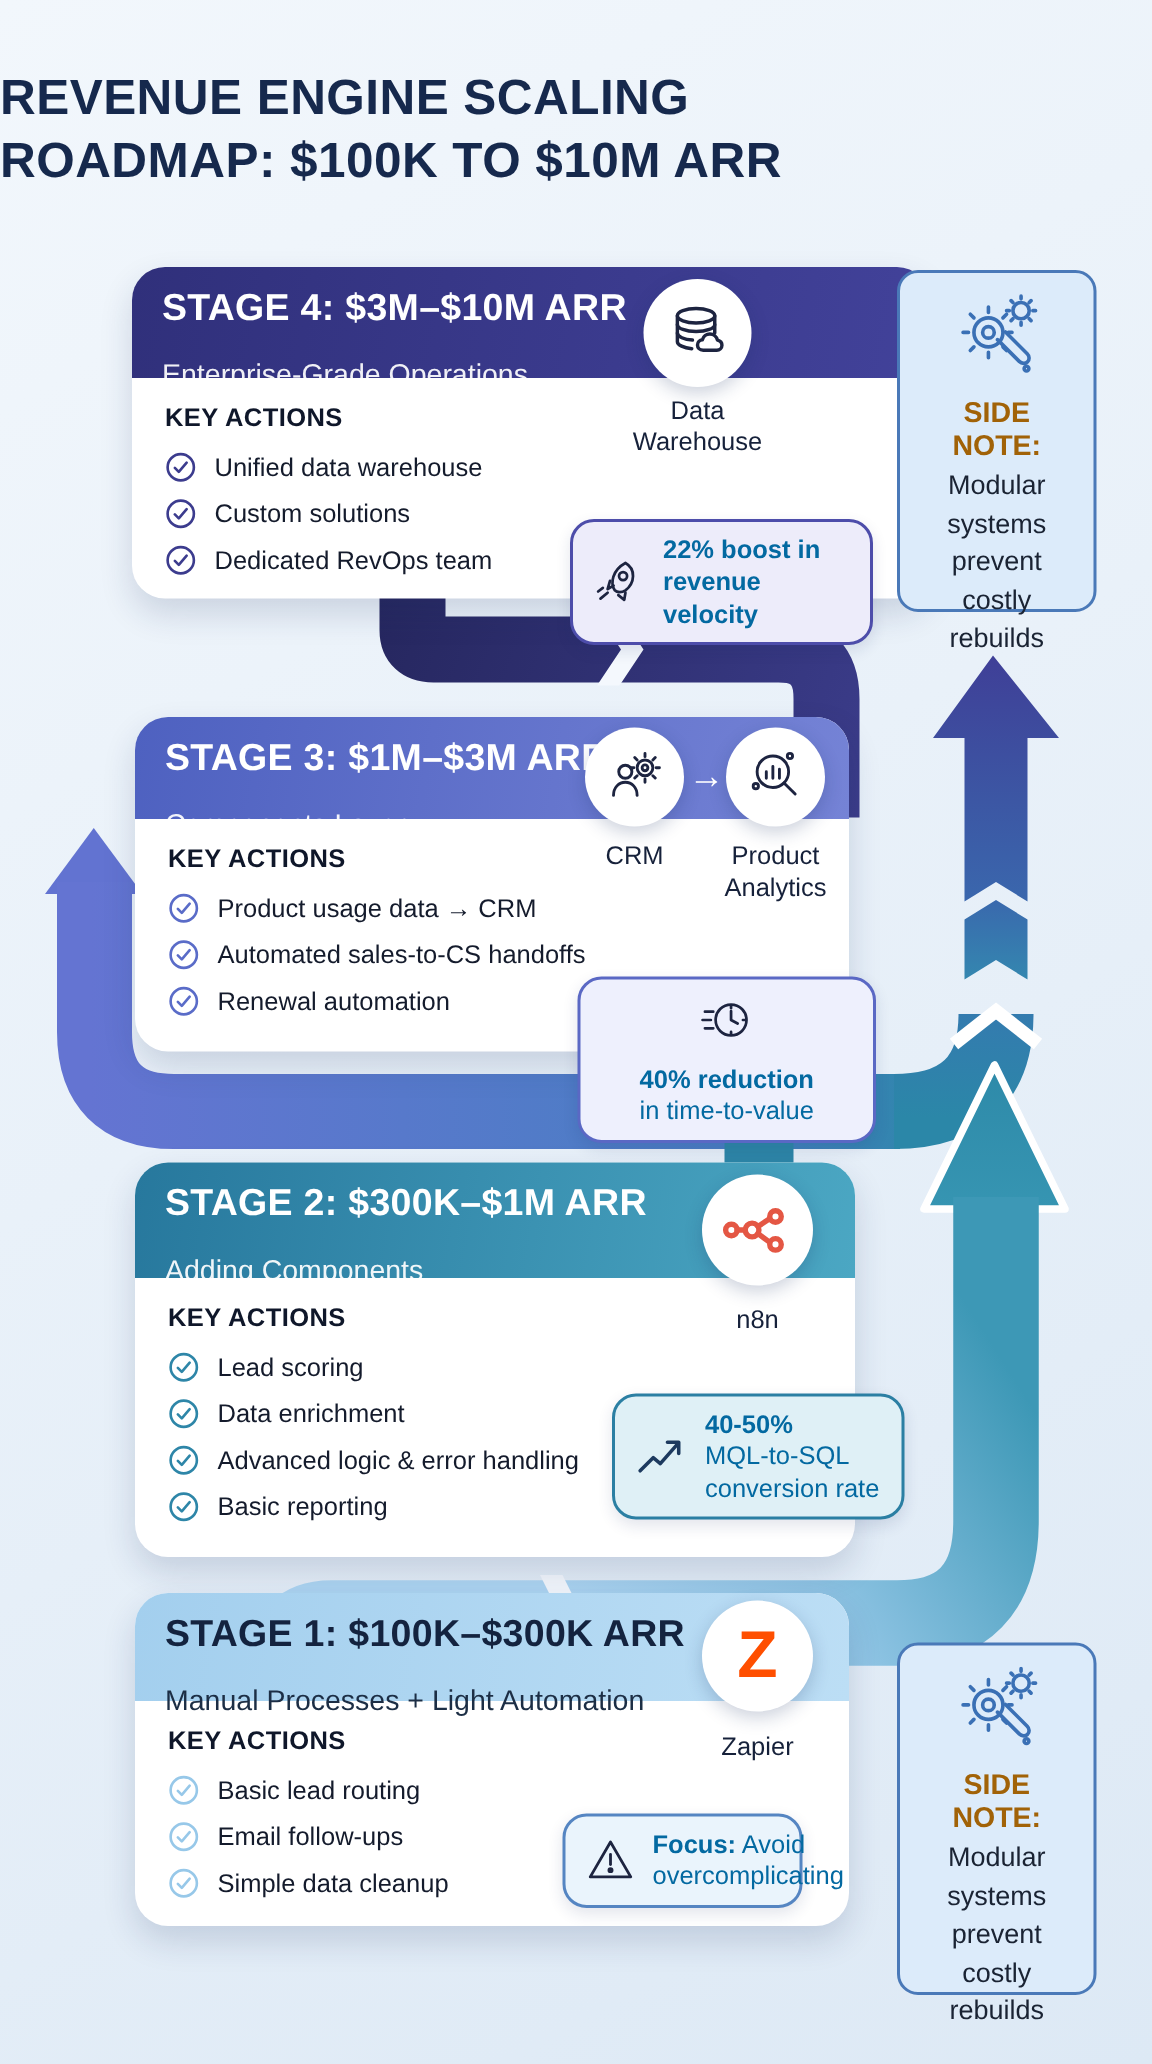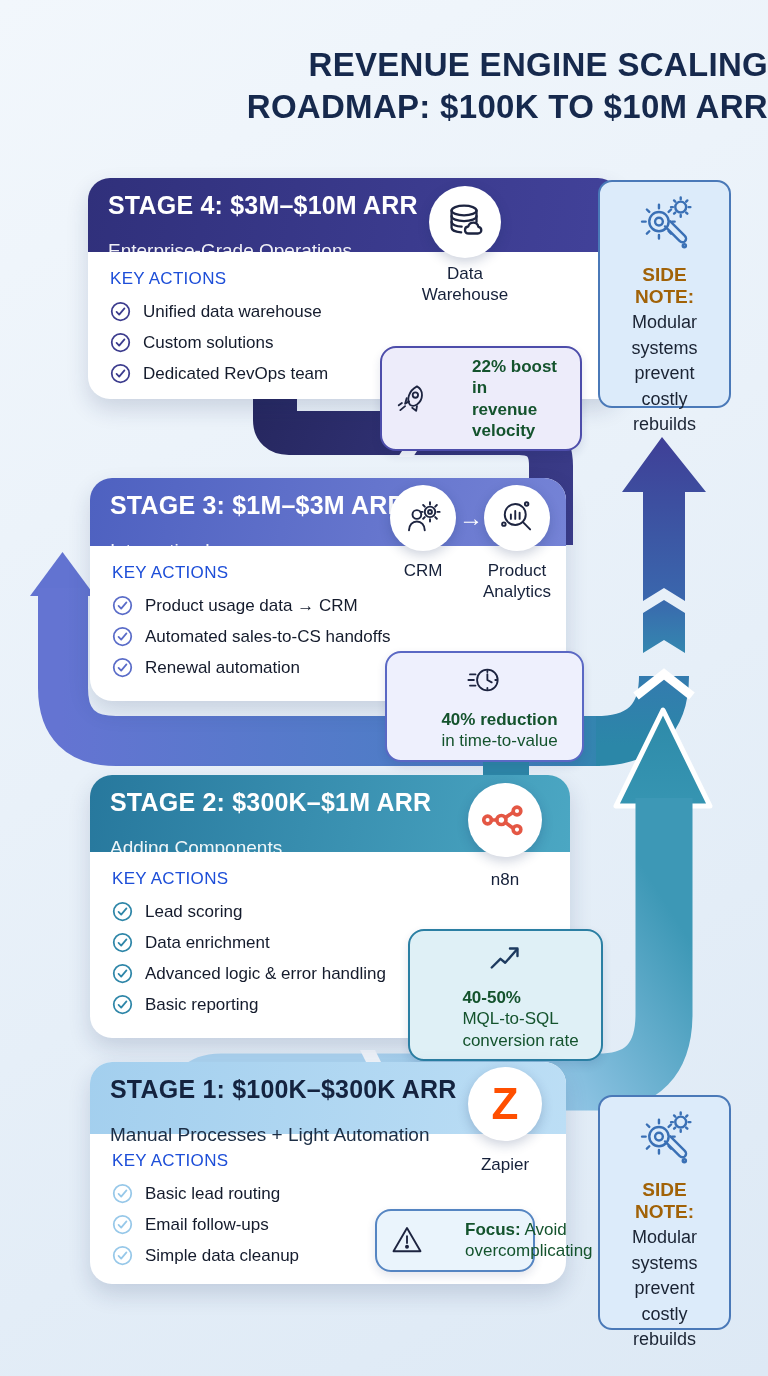--- a/index.html
+++ b/index.html
@@ -1,47 +1,47 @@
 <!DOCTYPE html>
 <html><head>
 <meta charset="utf-8">
 <style>
   html,body{margin:0;padding:0;background:#cfd9e6;}
   .page{position:relative;width:768px;height:1376px;overflow:hidden;
         background:linear-gradient(150deg,#f2f7fc 0%,#e9f1f9 45%,#dde9f5 100%);
         font-family:"Liberation Sans",sans-serif;}
   .arrows{position:absolute;left:0;top:0;z-index:0;}
-  .main-title{position:absolute;top:44px;left:0;right:0;z-index:2;text-align:right;
+  .main-title{position:absolute;top:44px;left:0;right:0;z-index:2;text-align:left;
         font-size:33px;line-height:1.28;font-weight:800;color:#16294d;letter-spacing:.3px;}
   .card{position:absolute;background:#fff;border-radius:22px;z-index:2;
         box-shadow:0 10px 22px rgba(25,45,95,.16);}
   .card-header{border-radius:22px 22px 0 0;padding:13px 20px 0 20px;box-sizing:border-box;color:#fff;}
   .hdr4{background:linear-gradient(100deg,#30307b,#42429a);height:74px;}
   .hdr3{background:linear-gradient(100deg,#4e61c0,#7583d6);height:68px;}
   .hdr2{background:linear-gradient(100deg,#27789d,#4ba7c3);height:77px;}
   .hdr1{background:linear-gradient(100deg,#a3cfee,#bcdef5);height:72px;color:#14233f;}
   .hdr-title{font-size:25px;font-weight:800;letter-spacing:.2px;white-space:nowrap;}
   .hdr-sub{font-size:19px;font-weight:400;opacity:.93;margin-top:20px;white-space:nowrap;}
   .hdr1 .hdr-sub{opacity:1;color:#1c2e45;}
   .card-body{padding:17px 20px 0 22px;}
-  .ka{font-size:17px;font-weight:400;color:#1d4ed8;letter-spacing:.3px;margin-bottom:12px;}
+  .ka{font-size:17px;font-weight:700;color:#0f172a;letter-spacing:.3px;margin-bottom:12px;}
   .act{display:flex;align-items:center;gap:12px;font-size:17px;color:#141b2c;margin-bottom:10px;}
   .chk{width:21px;height:21px;flex:0 0 auto;}
   .c4{color:#3c3c8e}.c3{color:#5a6cc8}.c2{color:#2e86a8}.c1{color:#97c8e9}
   .tool-circle{position:absolute;background:#fff;border-radius:50%;z-index:3;
         box-shadow:0 4px 12px rgba(25,45,95,.22);display:flex;align-items:center;justify-content:center;}
   .tool-label{position:absolute;text-align:center;font-size:17px;color:#16213a;line-height:1.25;z-index:3;}
   .tool-arrow{position:absolute;z-index:4;color:#fff;font-size:24px;font-weight:700;}
   .metric{position:absolute;display:flex;align-items:center;gap:10px;border-radius:16px;
         padding:8px 12px;box-sizing:border-box;z-index:4;box-shadow:0 4px 10px rgba(25,45,95,.12);}
   .m4{background:#edecfa;border:2px solid #4d4daa;}
   .m3{background:#eef0fd;border:2px solid #5a68c4;}
-  .m2{background:#dff0f6;border:2px solid #2b7fa3;flex-direction:column;}
+  .m2{background:#dff0f6;border:2px solid #2b7fa3;}
   .m1{background:#eaf4fc;border:2px solid #5585c2;}
-  .metric-text{font-size:17px;line-height:1.25;color:#14532d;margin-left:30px;}
+  .metric-text{font-size:17px;line-height:1.25;color:#0369a1;}
   .b{font-weight:800;}
   .micon{flex:0 0 auto;}
   .side-note{position:absolute;width:133px;box-sizing:border-box;background:#dcebfa;
         border:2px solid #4a79b8;border-radius:14px;padding:14px 9px;text-align:center;z-index:2;}
   .sn-head{font-size:19px;font-weight:800;color:#a16207;margin:8px 16px 2px;}
   .sn-body{font-size:18px;color:#1a2333;line-height:1.42;}
   .zap{font-size:44px;font-weight:900;color:#ff4f00;line-height:1;}
 </style>
 </head>
 <body>
@@ -179,21 +179,21 @@
       <path d="M24,25 l12,12 c1.4,1.4 3.6,1.4 4.6,0.2 c1.2,-1.2 1,-3.2 -0.2,-4.4 l-12,-12"></path>
       <circle cx="40" cy="41" r="1.3"></circle>
     </svg>
     <div class="sn-head">SIDE NOTE:</div>
     <div class="sn-body">Modular systems prevent costly rebuilds</div>
   </div>
 
   <div class="card" style="left:90px;top:478px;width:476px;height:223px;">
     <div class="card-header hdr3">
       <div class="hdr-title">STAGE 3: $1M–$3M ARR</div>
-      <div class="hdr-sub">Integration Layer</div>
+      <div class="hdr-sub">Components Layer</div>
     </div>
     <div class="card-body">
       <div class="ka">KEY ACTIONS</div>
       <div class="act">
         <svg class="chk c3" viewBox="0 0 24 24">
             <circle cx="12" cy="12" r="10" fill="none" stroke="currentColor" stroke-width="2"></circle>
             <path d="M7.5 12.5l3 3 6-7" fill="none" stroke="currentColor" stroke-width="2" stroke-linecap="round" stroke-linejoin="round"></path>
           </svg>
         <span>Product usage data → CRM</span>
       </div>

